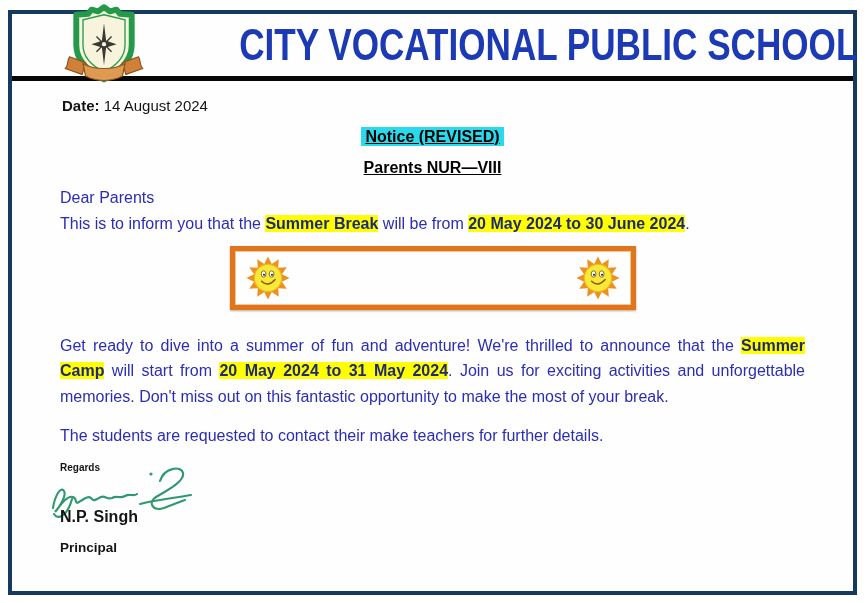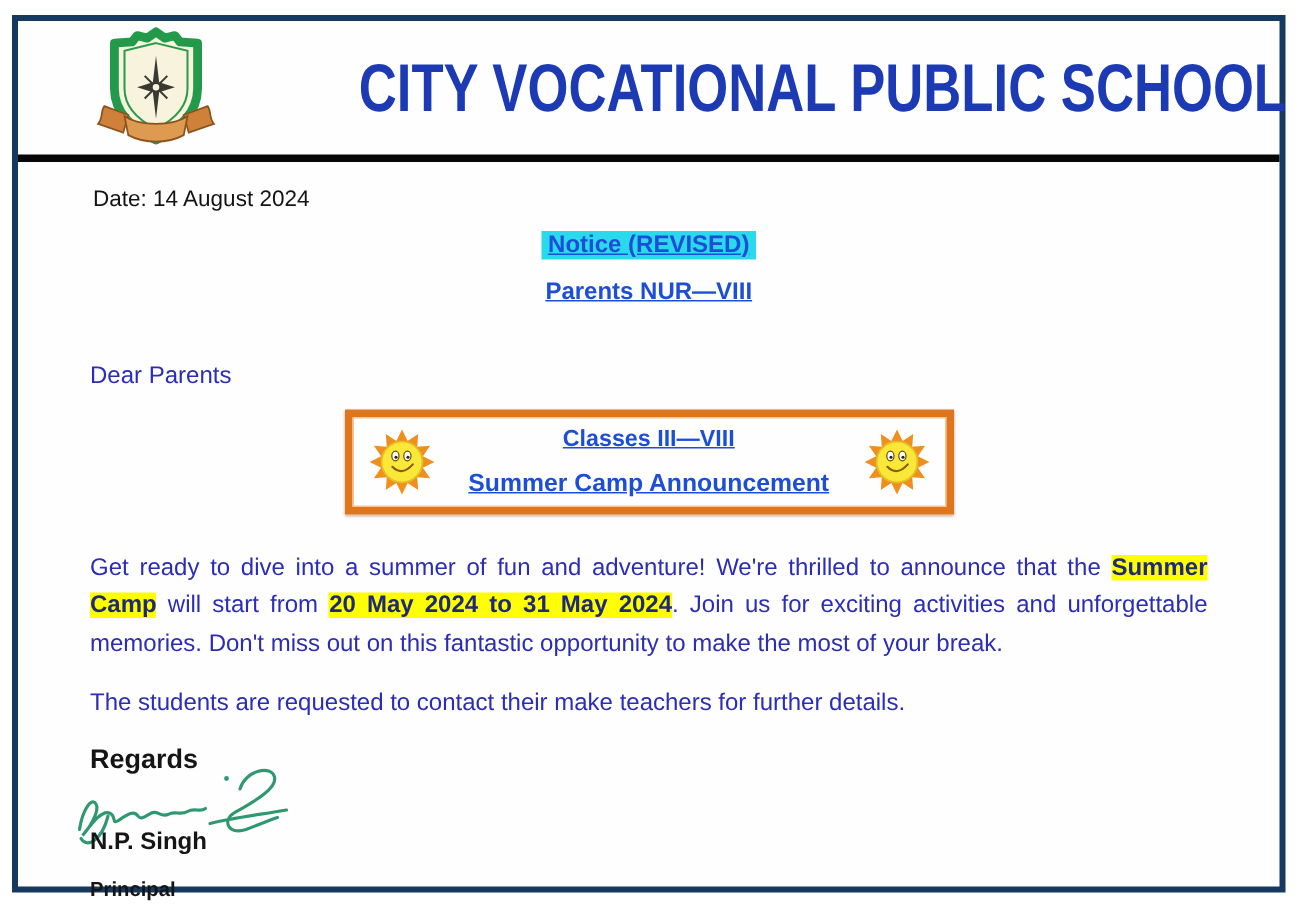--- a/index.html
+++ b/index.html
@@ -13,21 +13,21 @@
   }
   .sheet {
     position: absolute;
     left: 8px; top: 10px;
     width: 849px; height: 585px;
     background: #fffeff;
     border: 4px solid #16395f;
   }
   
   .header {
-    height: 89px;
+    height: 62px;
     display: flex;
     align-items: center;
   }
   .logo-wrap { margin-left: 44px; flex: 0 0 auto; }
   .logo-wrap svg { display: block; }
   .title-wrap { flex: 1; text-align: center; padding-right: 20px; }
   .school-title {
     display: inline-block;
     transform: scaleX(0.78);
     transform-origin: center;
@@ -39,30 +39,30 @@
   }
   .header-rule { height: 5px; background: #070707; width: 100%; }
   
   .content {
     padding: 12px 48px 0 48px;
     color: #2b2db4;
     font-size: 16px;
     line-height: 1.5;
   }
   .date-row { color: #141414; font-size: 15px; margin: 2px 0 4px 2px; }
-  .date-label { font-weight: normal; }
+  .date-label { font-weight: bold; }
   .center-line { text-align: center; margin-top: 7px; }
   .heading-link {
-    color: #1d4ed8;
+    color: #000000;
     font-weight: bold;
     font-size: 16px;
     text-decoration: underline;
   }
   .cyan-hl { background: #2bd9ec; padding: 1px 4px; }
-  .salutation { margin-top: 32px; }
+  .salutation { margin-top: 6px; }
   .para { margin-top: 2px; }
   .hl {
     background: #ffff00;
     font-weight: bold;
     color: #1e2a78;
   }
   
   .camp-box {
     width: 406px;
     margin: 10px auto 4px auto;
@@ -76,21 +76,21 @@
   }
   .camp-titles { flex: 1; text-align: center; }
   .camp-line1 { font-size: 15.5px; }
   .camp-line2 { font-size: 16.5px; display: inline-block; margin-top: 5px; }
   .sun { width: 48px; height: 48px; flex: 0 0 auto; }
   
   .justified { text-align: justify; margin-top: 23px; line-height: 1.6; }
   .request { margin-top: 15px; }
   
   .closing { margin-top: 12px; color: #151515; }
-  .regards { font-size: 18px; font-weight: bold; }
+  .regards { font-size: 10px; font-weight: bold; }
   .signature-svg { display: block; margin: -16px 0 -14px -12px; }
   .signatory-name { font-size: 16px; font-weight: bold; }
   .signatory-title { font-size: 13.5px; font-weight: bold; margin-top: 9px; }
 </style>
 </head>
 <body>
 
 <div class="sheet">
 
   <div class="header">
@@ -129,39 +129,34 @@
 
     <div class="center-line">
       <span class="heading-link cyan-hl">Notice (REVISED)</span>
     </div>
     <div class="center-line">
       <span class="heading-link">Parents NUR—VIII</span>
     </div>
 
     <div class="salutation">Dear Parents</div>
 
+    <div class="para">
+      <span>This is to inform you that the </span><span class="hl">Summer Break</span><span> will be from </span><span class="hl">20 May 2024 to 30 June 2024</span><span>.</span>
+    </div>
 
     <div class="camp-box">
       <svg class="sun" viewBox="0 0 60 60">
         <polygon fill="#ef8f1d" points="57,30 47.4,34.7 53.4,43.5 42.7,42.7 43.5,53.4 34.7,47.4 30,57 25.3,47.4 16.5,53.4 17.3,42.7 6.6,43.5 12.6,34.7 3,30 12.6,25.3 6.6,16.5 17.3,17.3 16.5,6.6 25.3,12.6 30,3 34.7,12.6 43.5,6.6 42.7,17.3 53.4,16.5 47.4,25.3"></polygon>
         <circle cx="30" cy="30" r="17" fill="#f9e838" stroke="#e5bf27" stroke-width="1.5"></circle>
         <ellipse cx="24.5" cy="25" rx="3" ry="4" fill="#fff" stroke="#6b4a00" stroke-width="1"></ellipse>
         <ellipse cx="34.5" cy="25" rx="3" ry="4" fill="#fff" stroke="#6b4a00" stroke-width="1"></ellipse>
         <circle cx="25" cy="26" r="1.3" fill="#222"></circle>
         <circle cx="35" cy="26" r="1.3" fill="#222"></circle>
         <path d="M22,34 Q30,42 39,32" fill="none" stroke="#8a5a00" stroke-width="1.8" stroke-linecap="round"></path>
       </svg>
-      <div class="camp-titles">
-        <div>
-          <span class="heading-link camp-line1">Classes III—VIII</span>
-        </div>
-        <div>
-          <span class="heading-link camp-line2">Summer Camp Announcement</span>
-        </div>
-      </div>
       <svg class="sun" viewBox="0 0 60 60">
         <polygon fill="#ef8f1d" points="57,30 47.4,34.7 53.4,43.5 42.7,42.7 43.5,53.4 34.7,47.4 30,57 25.3,47.4 16.5,53.4 17.3,42.7 6.6,43.5 12.6,34.7 3,30 12.6,25.3 6.6,16.5 17.3,17.3 16.5,6.6 25.3,12.6 30,3 34.7,12.6 43.5,6.6 42.7,17.3 53.4,16.5 47.4,25.3"></polygon>
         <circle cx="30" cy="30" r="17" fill="#f9e838" stroke="#e5bf27" stroke-width="1.5"></circle>
         <ellipse cx="24.5" cy="25" rx="3" ry="4" fill="#fff" stroke="#6b4a00" stroke-width="1"></ellipse>
         <ellipse cx="34.5" cy="25" rx="3" ry="4" fill="#fff" stroke="#6b4a00" stroke-width="1"></ellipse>
         <circle cx="25" cy="26" r="1.3" fill="#222"></circle>
         <circle cx="35" cy="26" r="1.3" fill="#222"></circle>
         <path d="M22,34 Q30,42 39,32" fill="none" stroke="#8a5a00" stroke-width="1.8" stroke-linecap="round"></path>
       </svg>
     </div>

